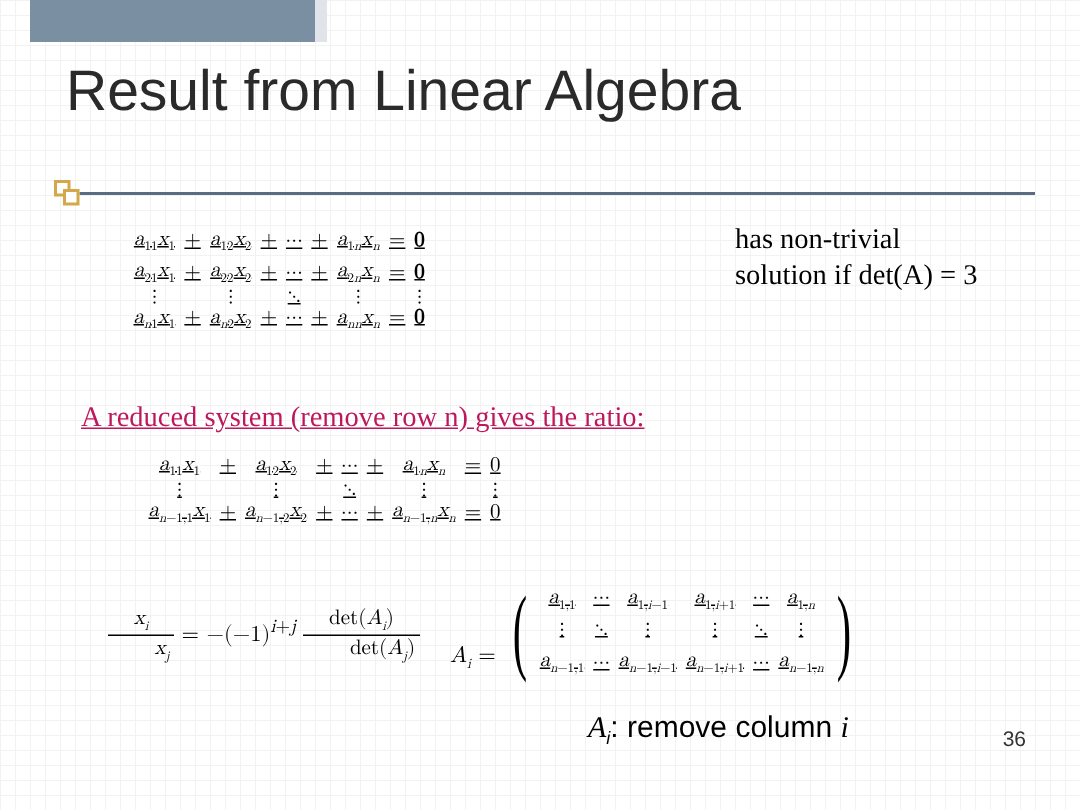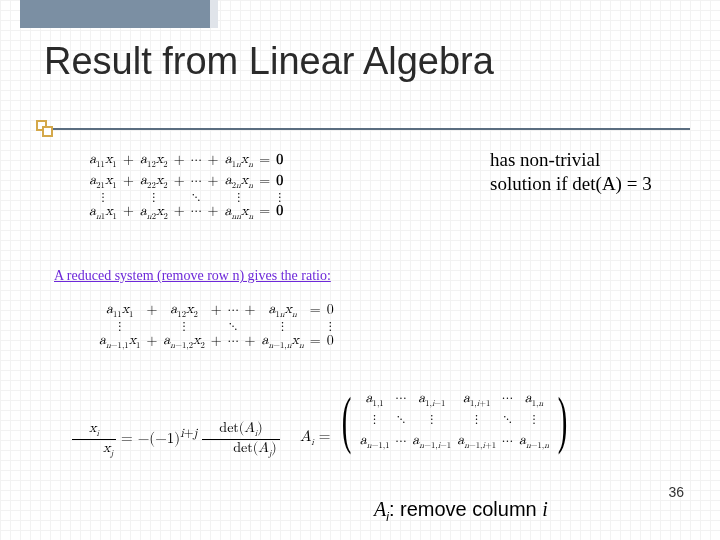--- a/index.html
+++ b/index.html
@@ -61,35 +61,35 @@
     background: #5a6d80;
     z-index: 1;
   }
   .math-block {
     position: absolute;
     font-family: "Latin Modern Math", "Cambria Math", "Times New Roman", serif;
     font-size: 15px;
     color: #000;
     white-space: nowrap;
   }
-  .math-block table { border-collapse: collapse; }
+  .math-block table { border-collapse: collapse; text-decoration: underline; }
   .math-block td { padding: 1px 3px; text-align: center; font-size: 14px; }
   .vdots { font-size: 14px; line-height: 8px; }
   .note {
     position: absolute;
     font-family: "Times New Roman", serif;
     font-size: 19px;
     color: #000;
     line-height: 1.25;
   }
   .subhead {
     position: absolute;
     font-family: "Times New Roman", serif;
-    font-size: 14px;
-    color: #6d28d9;
+    font-size: 19px;
+    color: #be185d;
     text-decoration: underline;
   }
   .frac { display: inline-block; text-align: center; vertical-align: middle; }
   .frac .num { display: block; border-bottom: 1px solid #000; padding: 0 3px; font-size: 14px; }
   .frac .den { display: block; padding: 0 3px; font-size: 14px; margin-left: 28px; }
   .paren-matrix {
     display: inline-flex;
     align-items: stretch;
   }
   .paren-matrix .p {
@@ -228,21 +228,21 @@
             <td>⋯</td>
             <td>+</td>
             <td><i>a</i><sub><i>n</i>−1,<i>n</i></sub><i>x</i><sub><i>n</i></sub></td>
             <td>=</td>
             <td>0</td>
           </tr>
     </tbody>
       </table>
   </div>
 
-  <div class="math-block" style="left:72px; top:420px; font-size:15px;">
+  <div class="math-block" style="left:72px; top:404px; font-size:15px;">
     <span class="frac">
       <span class="num"><i>x</i><sub><i>i</i></sub></span>
       <span class="den"><i>x</i><sub><i>j</i></sub></span>
     </span>
     <span> = −(−1)<sup><i>i</i>+<i>j</i></sup> </span>
     <span class="frac">
       <span class="num">det(<i>A</i><sub><i>i</i></sub>)</span>
       <span class="den">det(<i>A</i><sub><i>j</i></sub>)</span>
     </span>
   </div>
@@ -276,18 +276,18 @@
               <td><i>a</i><sub><i>n</i>−1,<i>i</i>+1</sub></td>
               <td>⋯</td>
               <td><i>a</i><sub><i>n</i>−1,<i>n</i></sub></td>
             </tr>
       </tbody>
         </table>
       <span class="p">)</span>
     </span>
   </div>
 
-  <div class="footer-note" style="left:374px; top:474px;margin-top:24px;">
+  <div class="footer-note" style="left:392px; top:474px;">
     <span class="it">A</span><sub>i</sub><span>: remove column </span><span class="it">i</span>
   </div>
 
   <div class="page-num">36</div>
 </div>
 
 </body></html>

